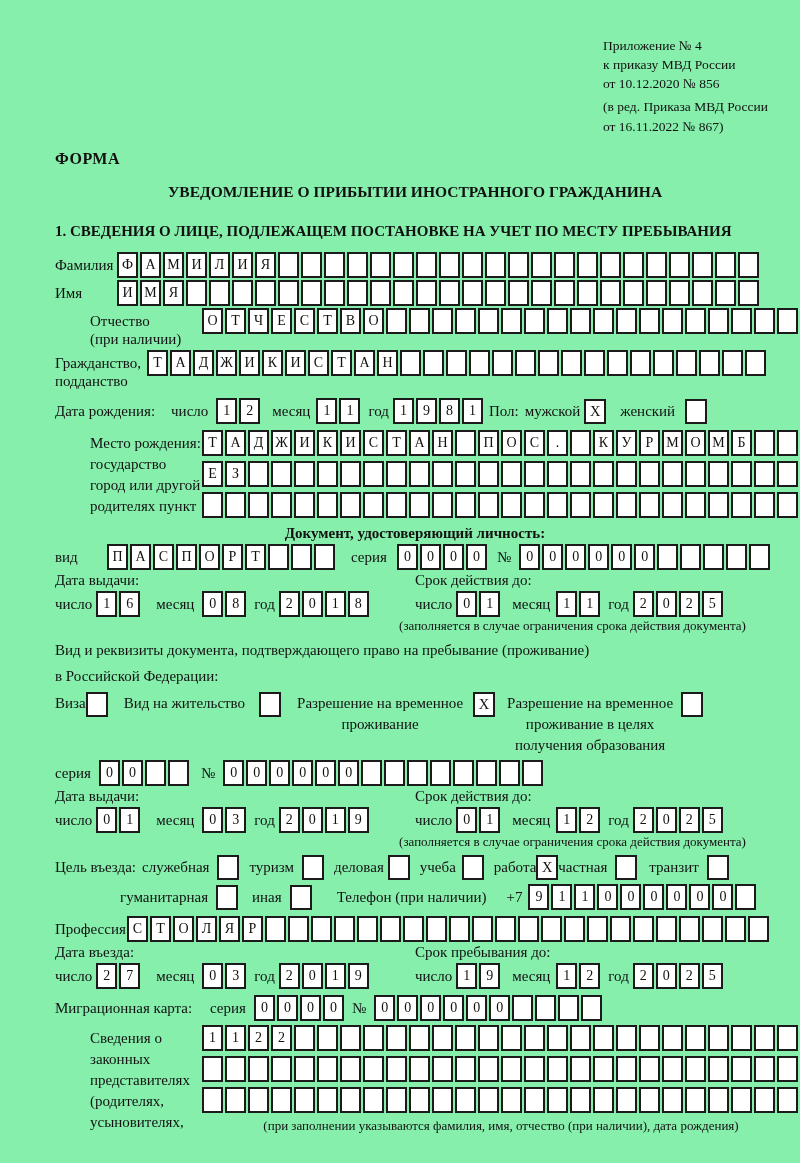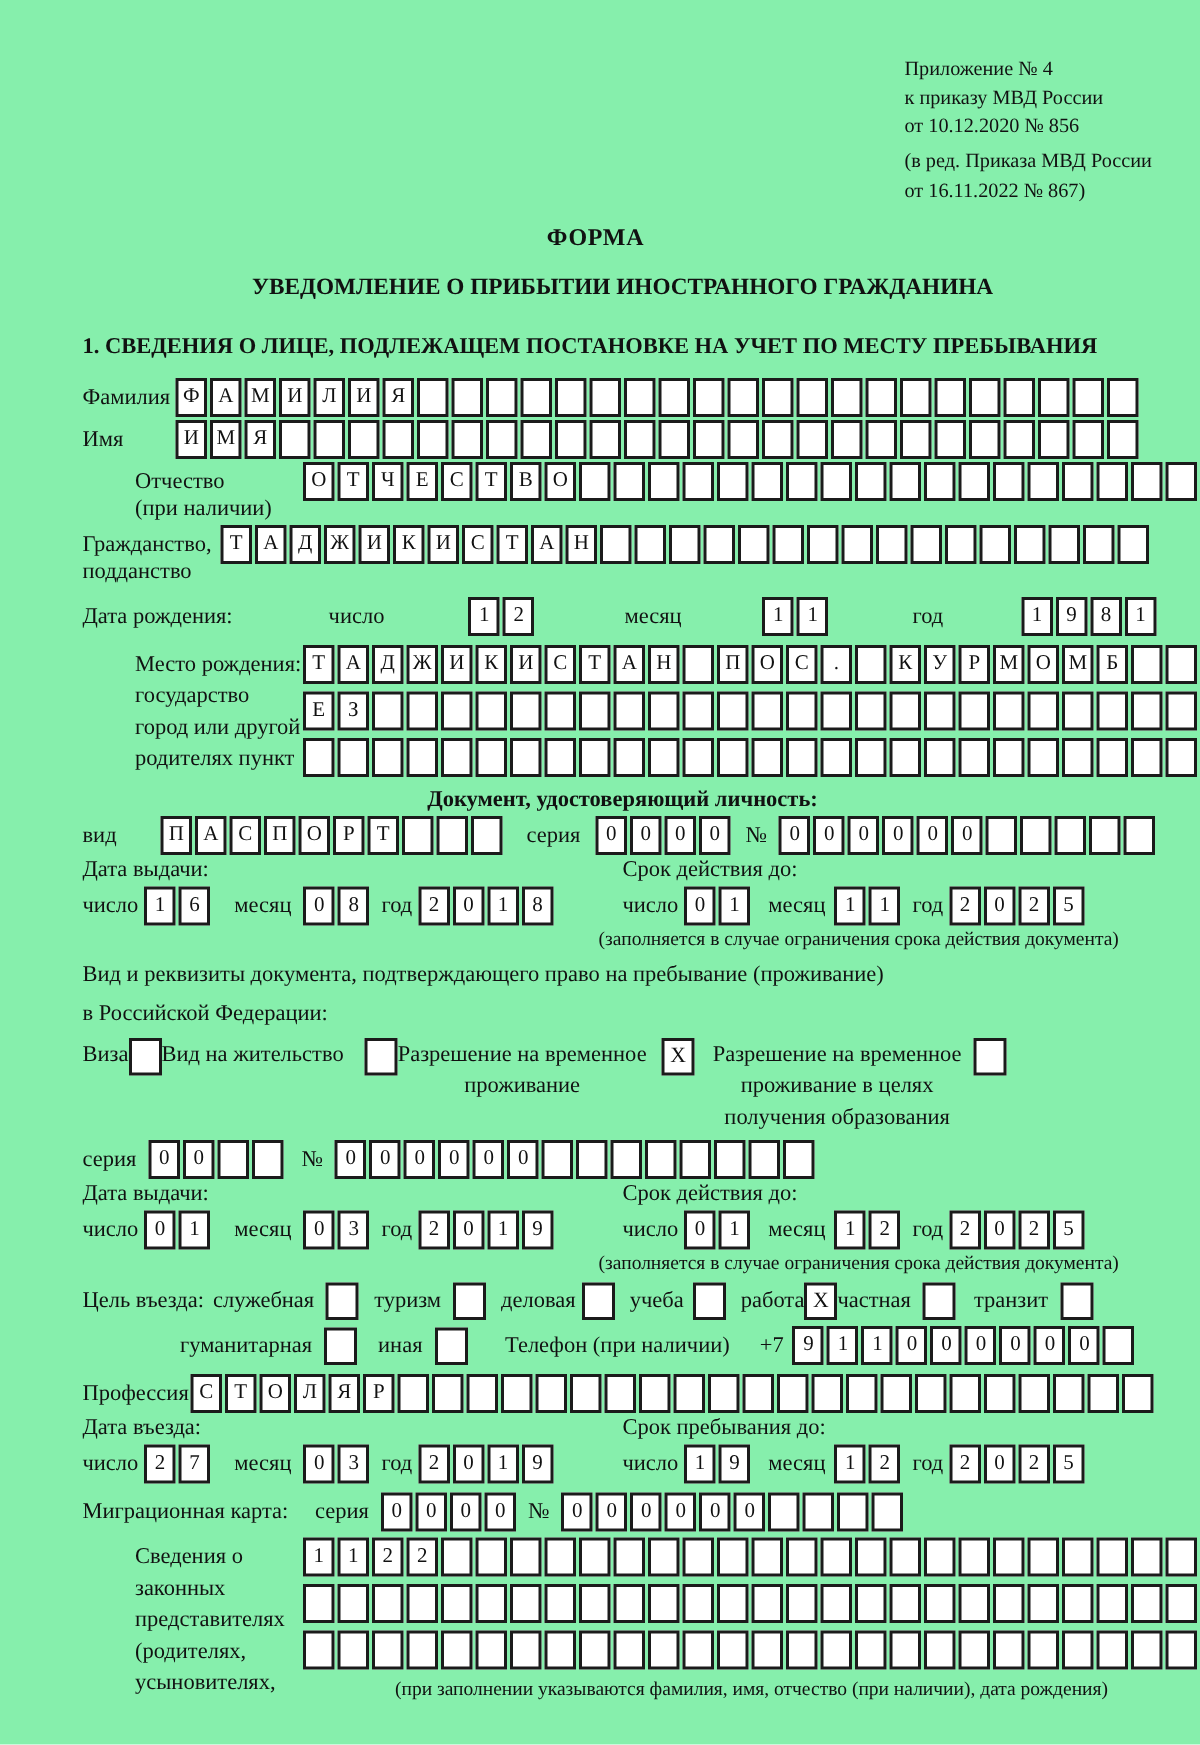--- a/index.html
+++ b/index.html
@@ -6,44 +6,44 @@
   .page{
     width:800px;height:1163px;box-sizing:border-box;
     padding:36px 25px 10px 55px;
     background:#86efac;color:#111;
     font-family:"Liberation Serif","DejaVu Serif",serif;
     font-size:15px;overflow:hidden;position:relative;
   }
   
   .hdr{margin-left:auto;width:172px;font-size:13.5px;line-height:1.42;}
   .hdr-gap{height:4px;}
-  .forma{text-align:center;padding-right:36px;font-weight:bold;font-size:16px;margin-top:14px;letter-spacing:.5px;}
+  .forma{text-align:left;padding-right:36px;font-weight:bold;font-size:16px;margin-top:14px;letter-spacing:.5px;}
   .title{text-align:center;font-weight:bold;font-size:15.5px;line-height:1.5;margin-top:12px;}
   .blank-line{display:inline-block;width:55px;height:13px;border-bottom:2px solid #222;margin-left:10px;}
   .sect{font-weight:bold;font-size:15px;margin-top:20px;}
   
   .frow{display:flex;align-items:flex-start;margin-bottom:2px;}
-  .mt12{margin-top:12px;} .mt8{margin-top:8px;gap:48px;} .mt6{margin-top:6px;} .mt4{margin-top:4px;} .mt2{margin-top:2px;}
+  .mt12{margin-top:12px;} .mt8{margin-top:8px;} .mt6{margin-top:6px;} .mt4{margin-top:4px;} .mt2{margin-top:2px;}
   .lbl{flex:none;line-height:18px;padding-top:4px;}
   .lbl2{line-height:18px;}
   .w62{width:62px;} .w92{width:92px;} .w112{width:112px;margin-left:35px;} .w72{width:72px;} .w145{width:145px;}
   .cells{display:flex;flex:none;}
   .cell{
     display:inline-flex;flex:none;align-items:center;justify-content:center;
     width:21px;height:26px;box-sizing:border-box;border:2px solid #1b1b1b;
     margin-right:2px;font-size:14px;background:#fff;
   }
   .chk{
     display:inline-flex;flex:none;align-items:center;justify-content:center;
     width:22px;height:25px;box-sizing:border-box;border:2px solid #1b1b1b;
     font-size:14.5px;background:#fff;
   }
   .inl{display:flex;align-items:center;}
   .ml4{margin-left:4px;} .ml6{margin-left:6px;} .ml8{margin-left:8px;} .ml10{margin-left:10px;}
-  .ml12{margin-left:12px;} .ml14{margin-left:14px;} .ml16{margin-left:0;justify-content:space-between;} .ml20{margin-left:20px;} .ml25{margin-left:25px;}
+  .ml12{margin-left:12px;} .ml14{margin-left:14px;} .ml16{margin-left:16px;justify-content:space-between;} .ml20{margin-left:20px;} .ml25{margin-left:25px;}
   .mr4{margin-right:4px;} .mr6{margin-right:6px;} .mr8{margin-right:8px;} .mr10{margin-right:10px;}
   .txt{line-height:26px;flex:none;}
   
   .mlabel{flex:none;line-height:21px;padding-top:3px;}
   .mrows .cells{margin-bottom:5px;}
   
   .center-b{text-align:center;font-weight:bold;margin-top:2px;}
   
   .dates{display:flex;margin-top:2px;}
   .dcol-l{width:345px;flex:none;}

